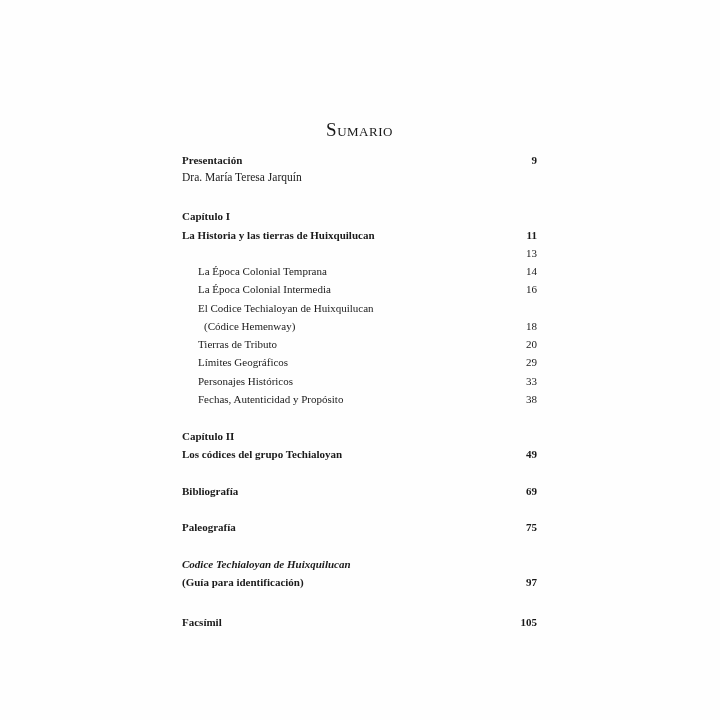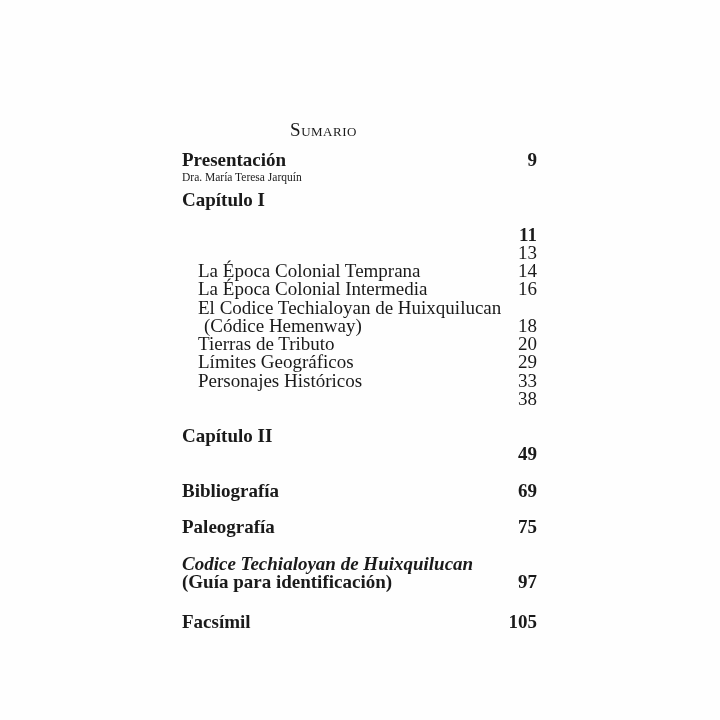--- a/index.html
+++ b/index.html
@@ -24,34 +24,35 @@
   .title {
     position: absolute;
     top: 119px;
     left: 0;
     width: 647px;
     text-align: center;
     font-size: 19px;
     letter-spacing: 0.5px;
     font-variant: small-caps;
     color: #1a1a1a;
+    padding-left: 36px;
   }
   .toc {
     position: absolute;
     left: 182px;
     width: 355px;
     top: 0;
   }
   .row {
     position: absolute;
     left: 0;
     width: 355px;
     height: 18px;
     line-height: 18px;
-    font-size: 19px;
+    font-size: 11px;
   }
   .row .label { position: absolute; left: 0; white-space: nowrap; }
   .row .page-num { position: absolute; right: 0; white-space: nowrap; }
   .row.bold { font-weight: bold; }
   .row.sub .label { left: 16px; }
   .row.sub2 .label { left: 22px; }
   .row.author { font-size: 11.5px; }
 </style>
 </head>
 <body>
@@ -60,25 +61,26 @@
   <div class="title">Sumario</div>
   <div class="toc" id="toc">
       <div class="row bold" style="top: 151px;">
         <span class="label">Presentación</span>
         <span class="page-num">9</span>
       </div>
       <div class="row author" style="top: 168px;">
         <span class="label">Dra. María Teresa Jarquín</span>
         <span class="page-num"></span>
       </div>
-      <div class="row bold" style="top: 191px; text-align: center;">
+      <div class="row bold" style="top: 207px; text-align: center;">
         <span class="label">Capítulo I</span>
         <span class="page-num"></span>
       </div>
       <div class="row bold" style="top: 226px;">
+        <span class="label">La Historia y las tierras de Huixquilucan</span>
         <span class="page-num">11</span>
       </div>
       <div class="row sub" style="top: 244px;">
         <span class="page-num">13</span>
       </div>
       <div class="row sub" style="top: 262px;">
         <span class="label">La Época Colonial Temprana</span>
         <span class="page-num">14</span>
       </div>
       <div class="row sub" style="top: 280px;">
@@ -99,27 +101,29 @@
       </div>
       <div class="row sub" style="top: 353px;">
         <span class="label">Límites Geográficos</span>
         <span class="page-num">29</span>
       </div>
       <div class="row sub" style="top: 372px;">
         <span class="label">Personajes Históricos</span>
         <span class="page-num">33</span>
       </div>
       <div class="row sub" style="top: 390px;">
+        <span class="label">Fechas, Autenticidad y Propósito</span>
         <span class="page-num">38</span>
       </div>
       <div class="row bold" style="top: 427px;">
         <span class="label">Capítulo II</span>
         <span class="page-num"></span>
       </div>
       <div class="row bold" style="top: 445px;">
+        <span class="label">Los códices del grupo Techialoyan</span>
         <span class="page-num">49</span>
       </div>
       <div class="row bold" style="top: 482px;">
         <span class="label">Bibliografía</span>
         <span class="page-num">69</span>
       </div>
       <div class="row bold" style="top: 518px;">
         <span class="label">Paleografía</span>
         <span class="page-num">75</span>
       </div>

